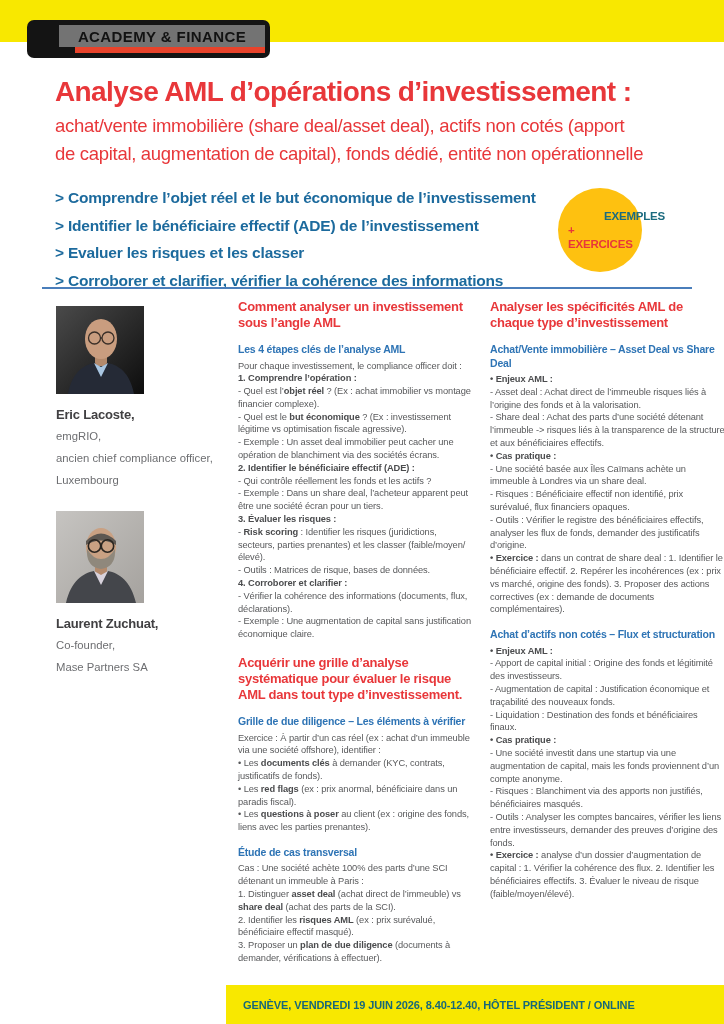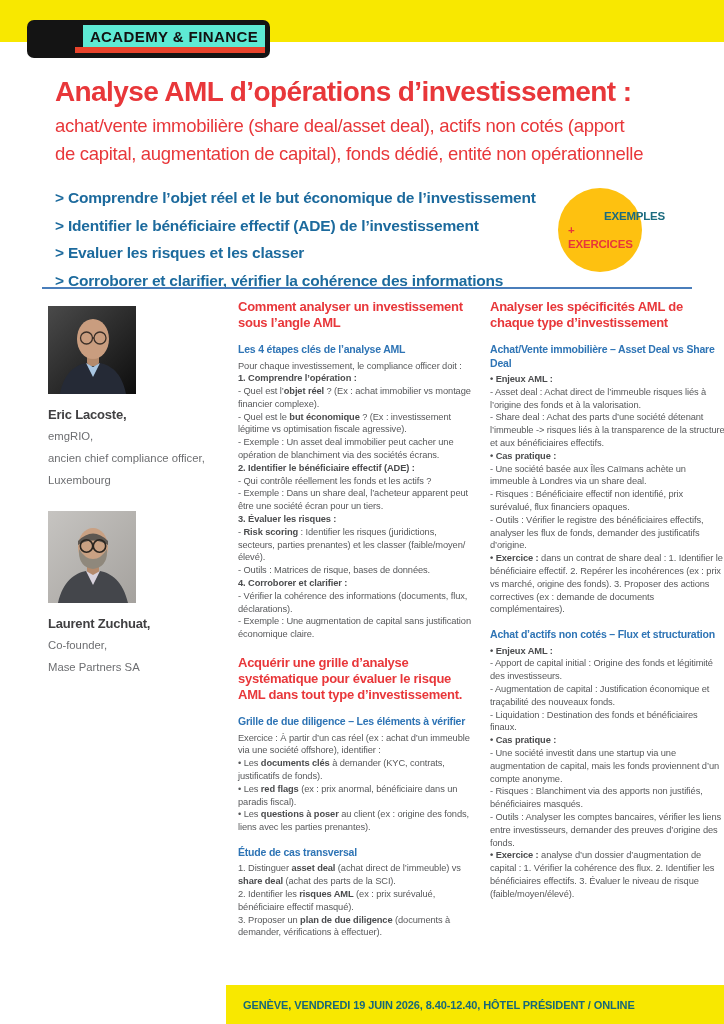--- a/index.html
+++ b/index.html
@@ -13,36 +13,36 @@
     --body:#58595B;
     --detail:#6D6E71;
     --name:#414042;
     --line-blue:#4A7EBB;
   }
   html,body{margin:0;padding:0;background:#e9e9e9;}
   .page{position:relative;width:724px;height:1024px;background:#fff;overflow:hidden;
         font-family:"Liberation Sans",sans-serif;margin:0 auto;}
   .band-top{position:absolute;left:0;top:0;width:724px;height:42px;background:var(--yellow);}
   .logo{position:absolute;left:27px;top:20px;width:243px;height:38px;background:#141414;border-radius:7px;}
-  .logo-label{position:absolute;right:5px;top:5px;width:182px;height:22px;background:#5eead4;color:#121212;
+  .logo-label{position:absolute;right:5px;top:5px;width:206px;height:22px;background:#737373;color:#121212;
         font-weight:bold;font-size:15px;letter-spacing:.4px;text-align:center;line-height:23px;}
   .logo-redbar{position:absolute;right:5px;top:27px;width:190px;height:6px;background:var(--logo-red);}
   .title{position:absolute;left:55px;top:76px;margin:0;width:665px;font-size:28px;font-weight:bold;
         color:var(--red);letter-spacing:-.6px;}
   .subtitle{position:absolute;left:55px;top:112px;width:668px;}
   .subtitle-line{color:var(--red);font-size:18.5px;letter-spacing:-.3px;line-height:28px;}
   .bullets{position:absolute;left:55px;top:184px;width:502px;}
   .bullet-line{color:var(--bullet-blue);font-weight:bold;font-size:15.5px;letter-spacing:-.2px;line-height:27.5px;}
   .badge{position:absolute;left:558px;top:188px;width:84px;height:84px;border-radius:50%;background:var(--gold);
         display:flex;flex-direction:column;justify-content:center;padding-left:10px;box-sizing:border-box;}
   .badge-l1{color:var(--teal);font-weight:bold;font-size:11.5px;letter-spacing:-.2px;line-height:14px;padding-left:36px;}
   .badge-l2{color:var(--red);font-weight:bold;font-size:11.5px;letter-spacing:-.2px;line-height:14px;}
   .divider{position:absolute;left:42px;top:287px;width:650px;height:2px;background:var(--line-blue);}
   .col{position:absolute;top:299px;}
-  .col-left{left:48px;width:172px;top:306px;}
+  .col-left{left:56px;width:172px;top:306px;}
   .col-middle{left:238px;width:236px;}
   .col-right{left:490px;width:236px;}
   .photo{width:88px;}
   .photo svg{display:block;}
   .photo-laurent{margin-top:20px;}
   .sp-name{margin-top:13px;font-size:13px;font-weight:bold;color:var(--name);letter-spacing:-.2px;}
   .sp-details{margin-top:3px;}
   .sp-detail{font-size:11.3px;color:var(--detail);line-height:22px;}
   .col-heading{color:var(--red);font-weight:bold;font-size:13px;line-height:16px;letter-spacing:-.25px;
         margin:14px 0 10px 0;}
@@ -167,20 +167,21 @@
       <div class="col-heading">Acquérir une grille d’analyse systématique pour évaluer le risque AML dans tout type d’investissement.</div>
       <div class="section">
         <div class="subhead">Grille de due diligence – Les éléments à vérifier</div>
         <div class="para"><span>Exercice : À partir d’un cas réel (ex : achat d’un immeuble via une société offshore), identifier :</span></div>
         <div class="para"><span>• Les </span><span class="bold">documents clés</span><span> à demander (KYC, contrats, justificatifs de fonds).</span></div>
         <div class="para"><span>• Les </span><span class="bold">red flags</span><span> (ex : prix anormal, bénéficiaire dans un paradis fiscal).</span></div>
         <div class="para"><span>• Les </span><span class="bold">questions à poser</span><span> au client (ex : origine des fonds, liens avec les parties prenantes).</span></div>
       </div>
       <div class="section">
         <div class="subhead">Étude de cas transversal</div>
+        <div class="para"><span>Cas : Une société achète 100% des parts d’une SCI détenant un immeuble à Paris :</span></div>
         <div class="para"><span>1. Distinguer </span><span class="bold">asset deal</span><span> (achat direct de l’immeuble) vs </span><span class="bold">share deal</span><span> (achat des parts de la SCI).</span></div>
         <div class="para"><span>2. Identifier les </span><span class="bold">risques AML</span><span> (ex : prix surévalué, bénéficiaire effectif masqué).</span></div>
         <div class="para"><span>3. Proposer un </span><span class="bold">plan de due diligence</span><span> (documents à demander, vérifications à effectuer).</span></div>
       </div>
     </div>
 
   <div class="col col-right">
       <div class="col-heading">Analyser les spécificités AML de chaque type d’investissement</div>
       <div class="section">
         <div class="subhead">Achat/Vente immobilière – Asset Deal vs Share Deal</div>

